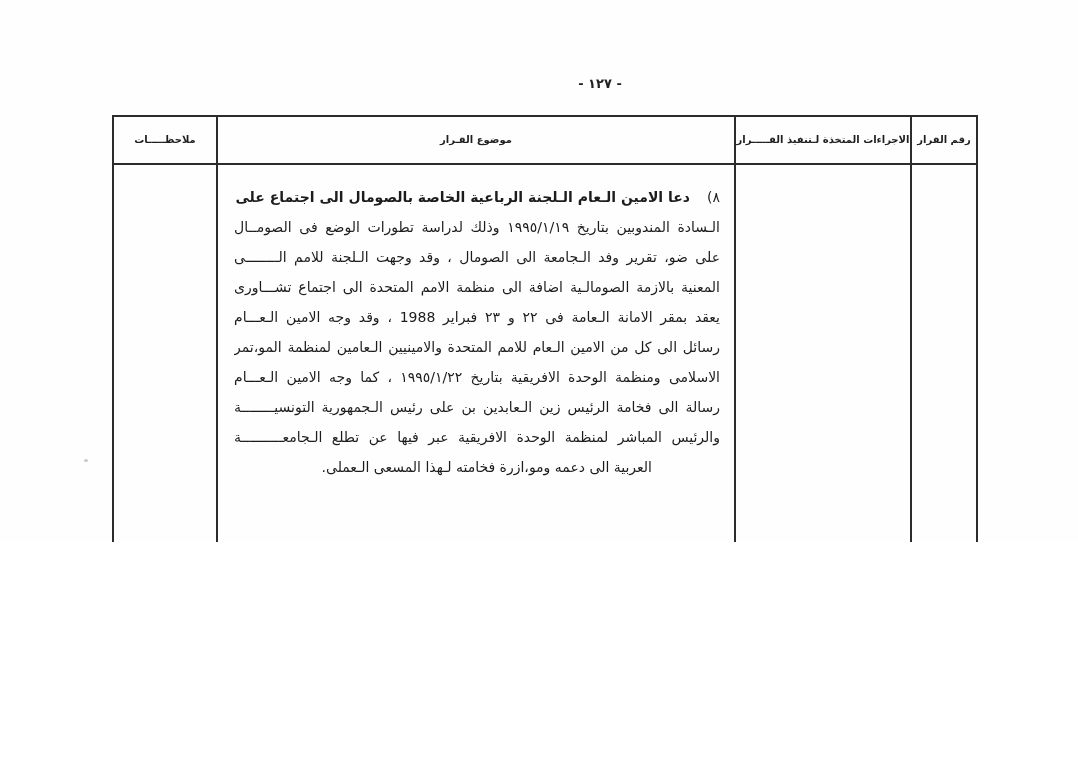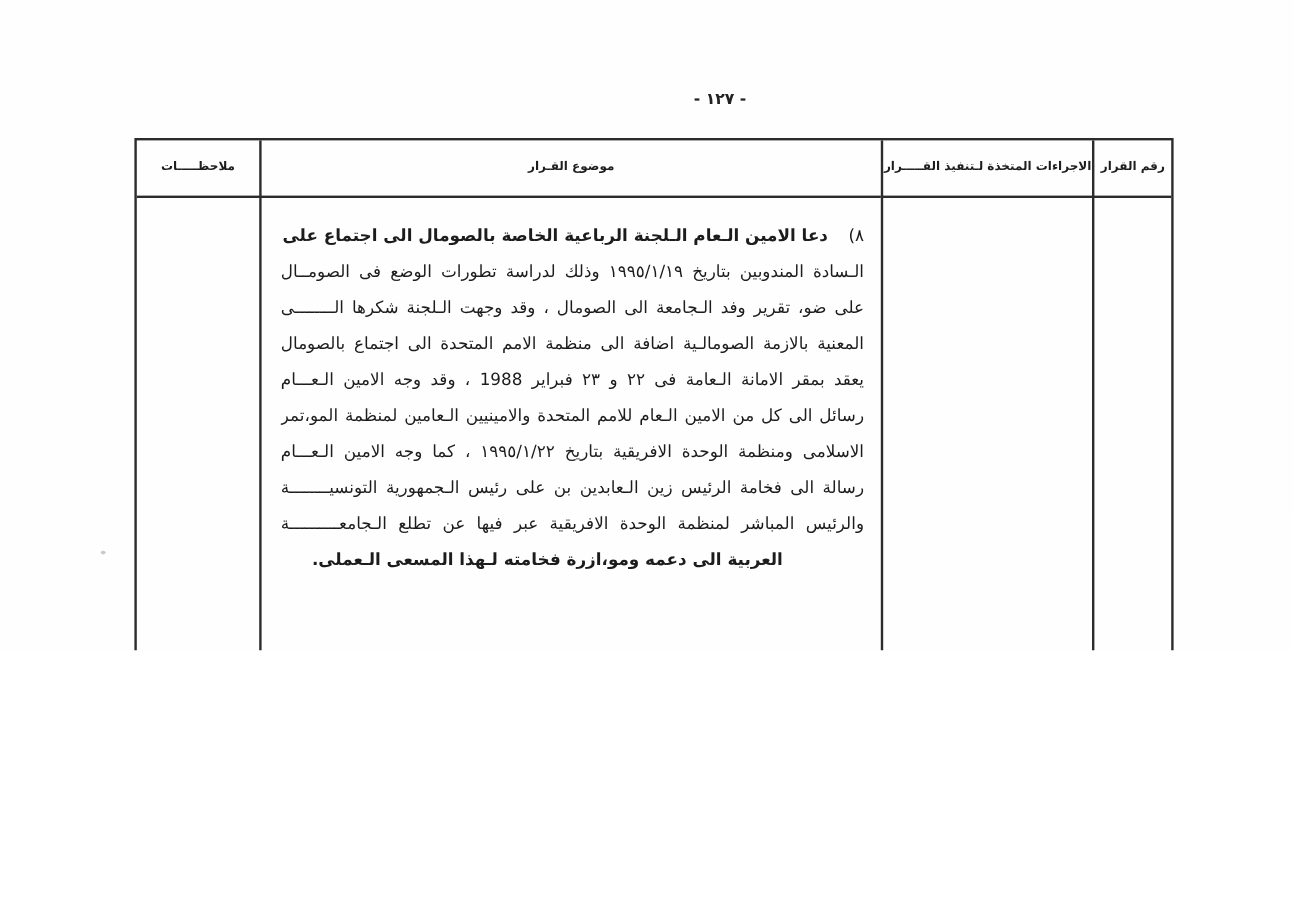--- a/index.html
+++ b/index.html
@@ -90,21 +90,20 @@
     text-align-last: justify;
     height: 30px;
     overflow: hidden;
     white-space: nowrap;
   }
   .tline.last {
     text-align: right;
     text-align-last: right;
     padding-left: 52px;
     padding-right: 68px;
-    font-weight: bold;
   }
   .speck {
     position: absolute;
     left: 84px;
     top: 459px;
     width: 4px;
     height: 3px;
     background: #c9c9c9;
     border-radius: 50%;
   }
@@ -129,22 +128,22 @@
     <div class="cell vline"></div>
 
     <div class="cell vline"></div>
 
     <div class="cell vline body-actions">
       <div class="first-line">
         <span class="item-marker">٨)</span>
         <span class="tline">دعا الامين الـعام الـلجنة الرباعية الخاصة بالصومال الى اجتماع على مستــــــوى</span>
       </div>
       <div class="tline">الـسادة المندوبين بتاريخ ١٩٩٥/١/١٩ وذلك لدراسة تطورات الوضع فى الصومــال</div>
-      <div class="tline">على ضو، تقرير وفد الـجامعة الى الصومال ، وقد وجهت الـلجنة شكرها الــــــــى</div>
-      <div class="tline">المعنية بالازمة الصومالـية اضافة الى منظمة الامم المتحدة الى اجتماع بالصومال</div>
+      <div class="tline">على ضو، تقرير وفد الـجامعة الى الصومال ، وقد وجهت الـلجنة للامم الــــــــى</div>
+      <div class="tline">المعنية بالازمة الصومالـية اضافة الى منظمة الامم المتحدة الى اجتماع تشـــاورى</div>
       <div class="tline">يعقد بمقر الامانة الـعامة فى ٢٢ و ٢٣ فبراير 1988 ، وقد وجه الامين الـعـــام</div>
       <div class="tline">رسائل الى كل من الامين الـعام للامم المتحدة والامينيين الـعامين لمنظمة المو،تمر</div>
       <div class="tline">الاسلامى ومنظمة الوحدة الافريقية بتاريخ ١٩٩٥/١/٢٢ ، كما وجه الامين الـعـــام</div>
       <div class="tline">رسالة الى فخامة الرئيس زين الـعابدين بن على رئيس الـجمهورية التونسيــــــــة</div>
       <div class="tline">والرئيس المباشر لمنظمة الوحدة الافريقية عبر فيها عن تطلع الـجامعــــــــــة</div>
       <div class="tline last">العربية الى دعمه ومو،ازرة فخامته لـهذا المسعى الـعملى.</div>
     </div>
 
     <div class="cell"></div>
 

